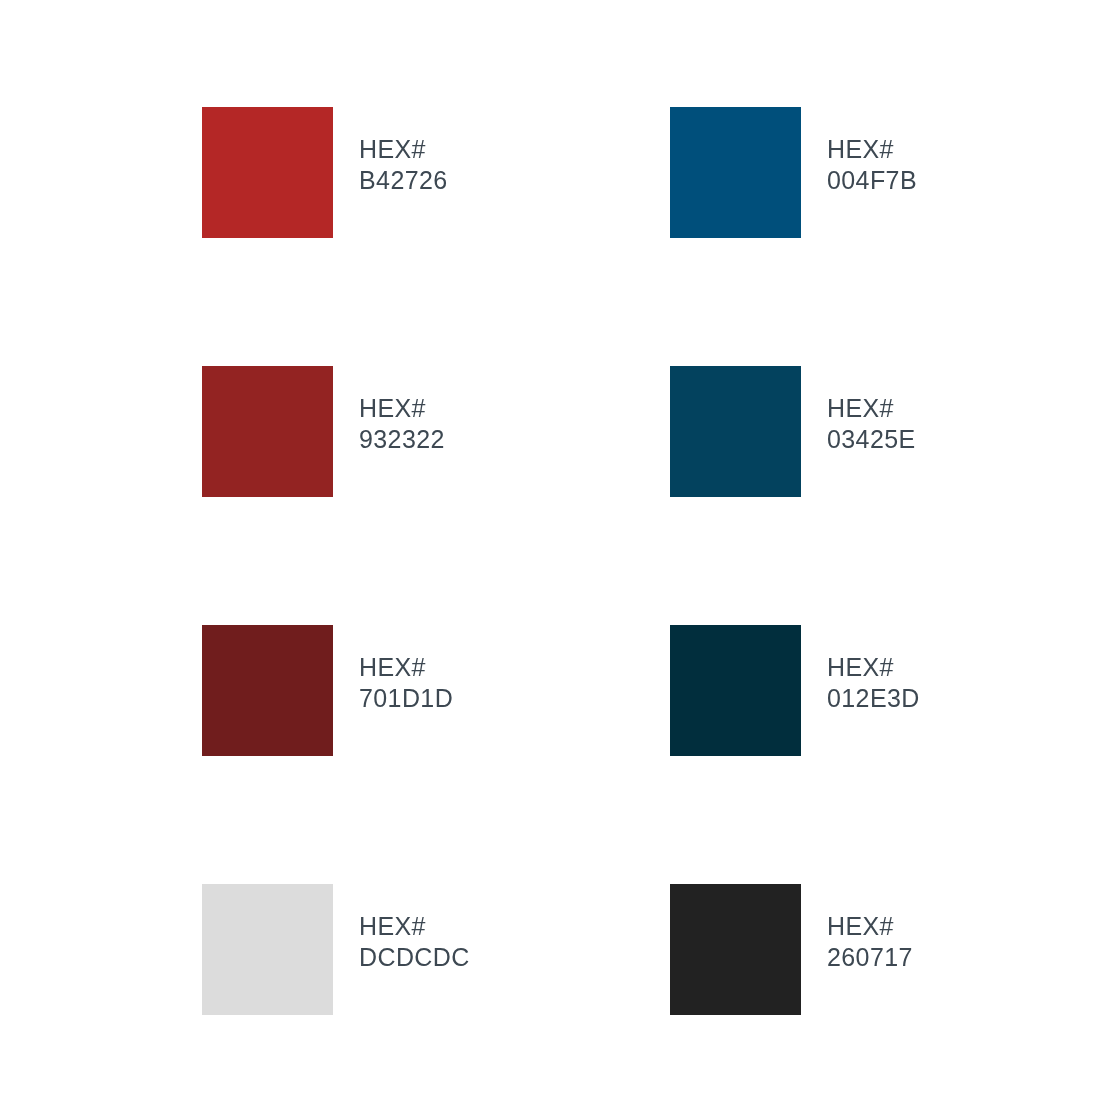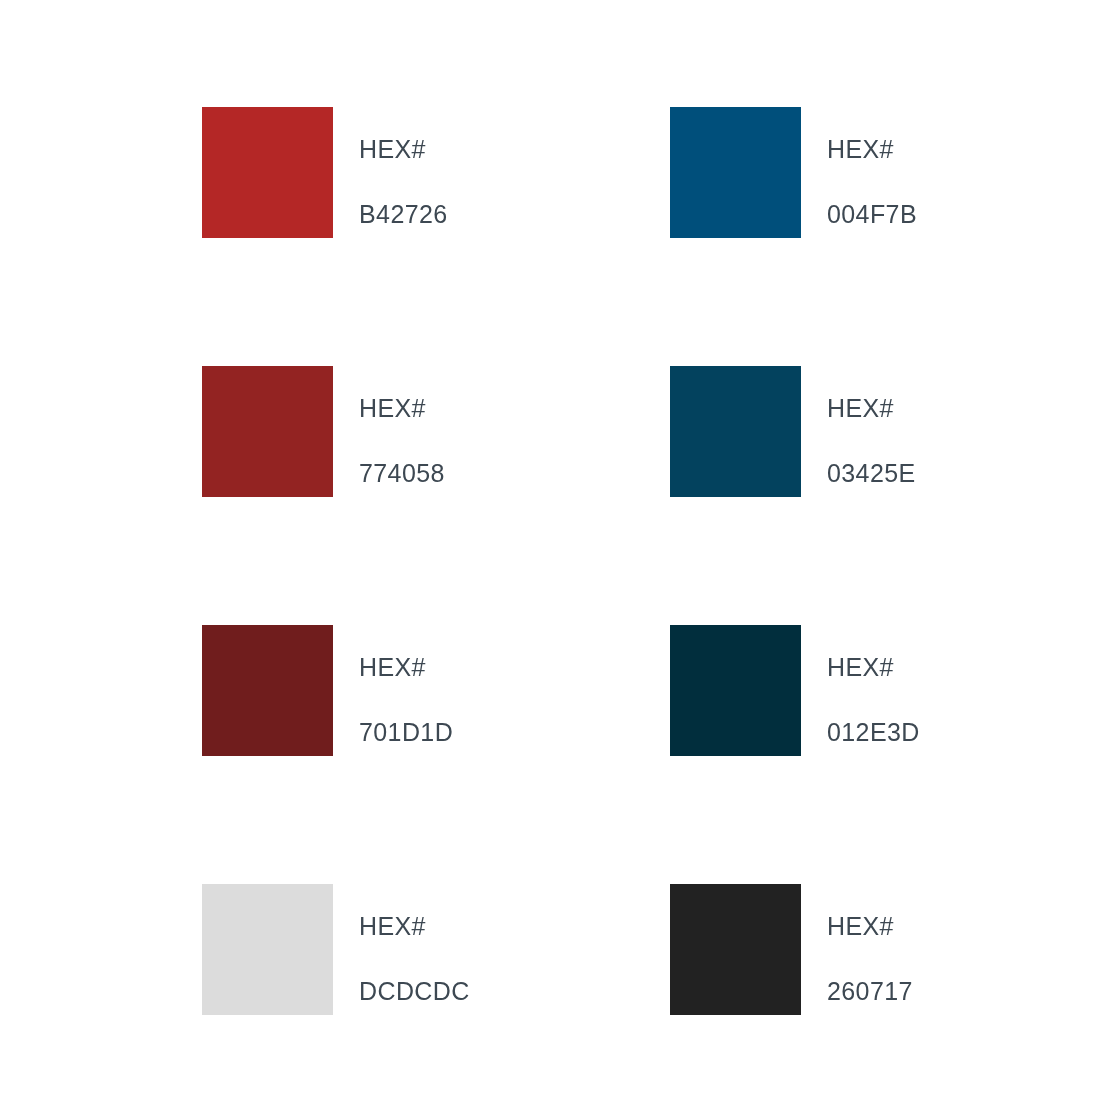--- a/index.html
+++ b/index.html
@@ -58,21 +58,20 @@
     letter-spacing: 0.4px;
     white-space: nowrap;
   }
 
   .caption-label {
     display: block;
   }
 
   .caption-value {
     display: block;
-    margin-top: 34px;
   }
 </style>
 </head>
 <body>
 
 <div id="palette-board" style="background: rgb(255, 255, 255);">
   <div class="swatch-grid">
 
     <div class="swatch-entry">
       <div class="swatch-chip" style="background: rgb(180, 39, 38);"></div>
@@ -87,21 +86,21 @@
       <div class="swatch-caption" style="color: rgb(61, 72, 82);">
         <span class="caption-label">HEX#</span>
         <span class="caption-value">004F7B</span>
       </div>
     </div>
 
     <div class="swatch-entry">
       <div class="swatch-chip" style="background: rgb(147, 35, 34);"></div>
       <div class="swatch-caption" style="color: rgb(61, 72, 82);">
         <span class="caption-label">HEX#</span>
-        <span class="caption-value">774058</span>
+        <span class="caption-value">932322</span>
       </div>
     </div>
 
     <div class="swatch-entry">
       <div class="swatch-chip" style="background: rgb(3, 66, 94);"></div>
       <div class="swatch-caption" style="color: rgb(61, 72, 82);">
         <span class="caption-label">HEX#</span>
         <span class="caption-value">03425E</span>
       </div>
     </div>

